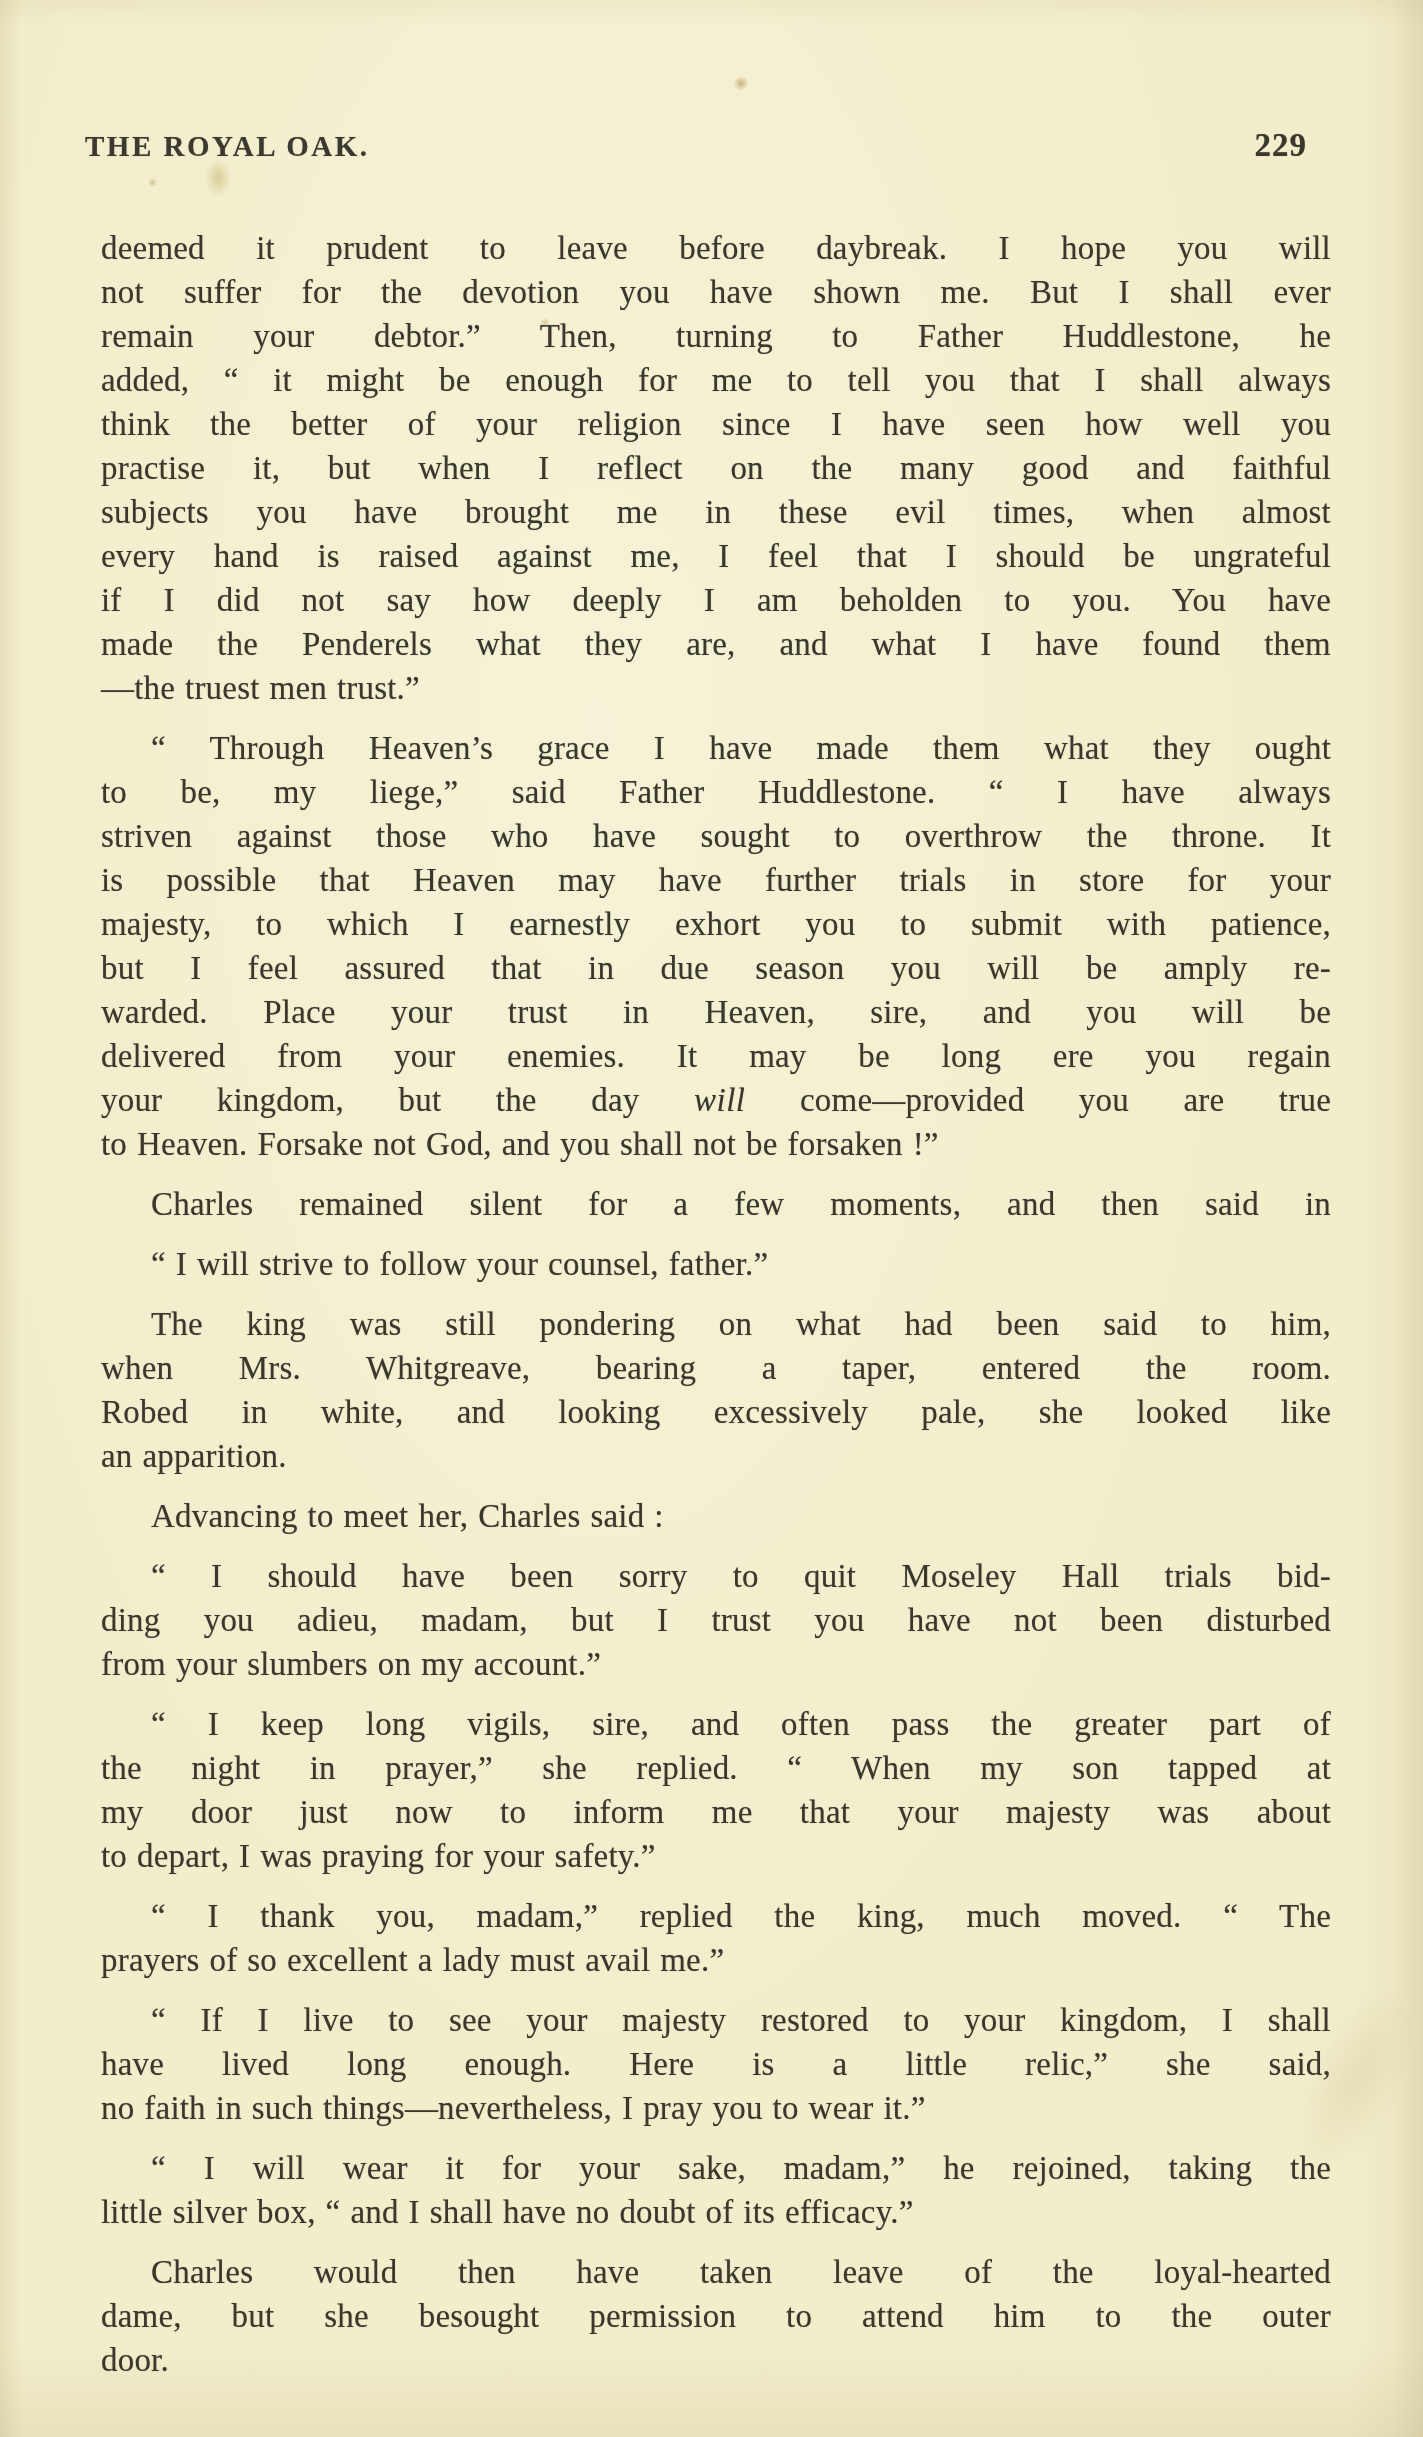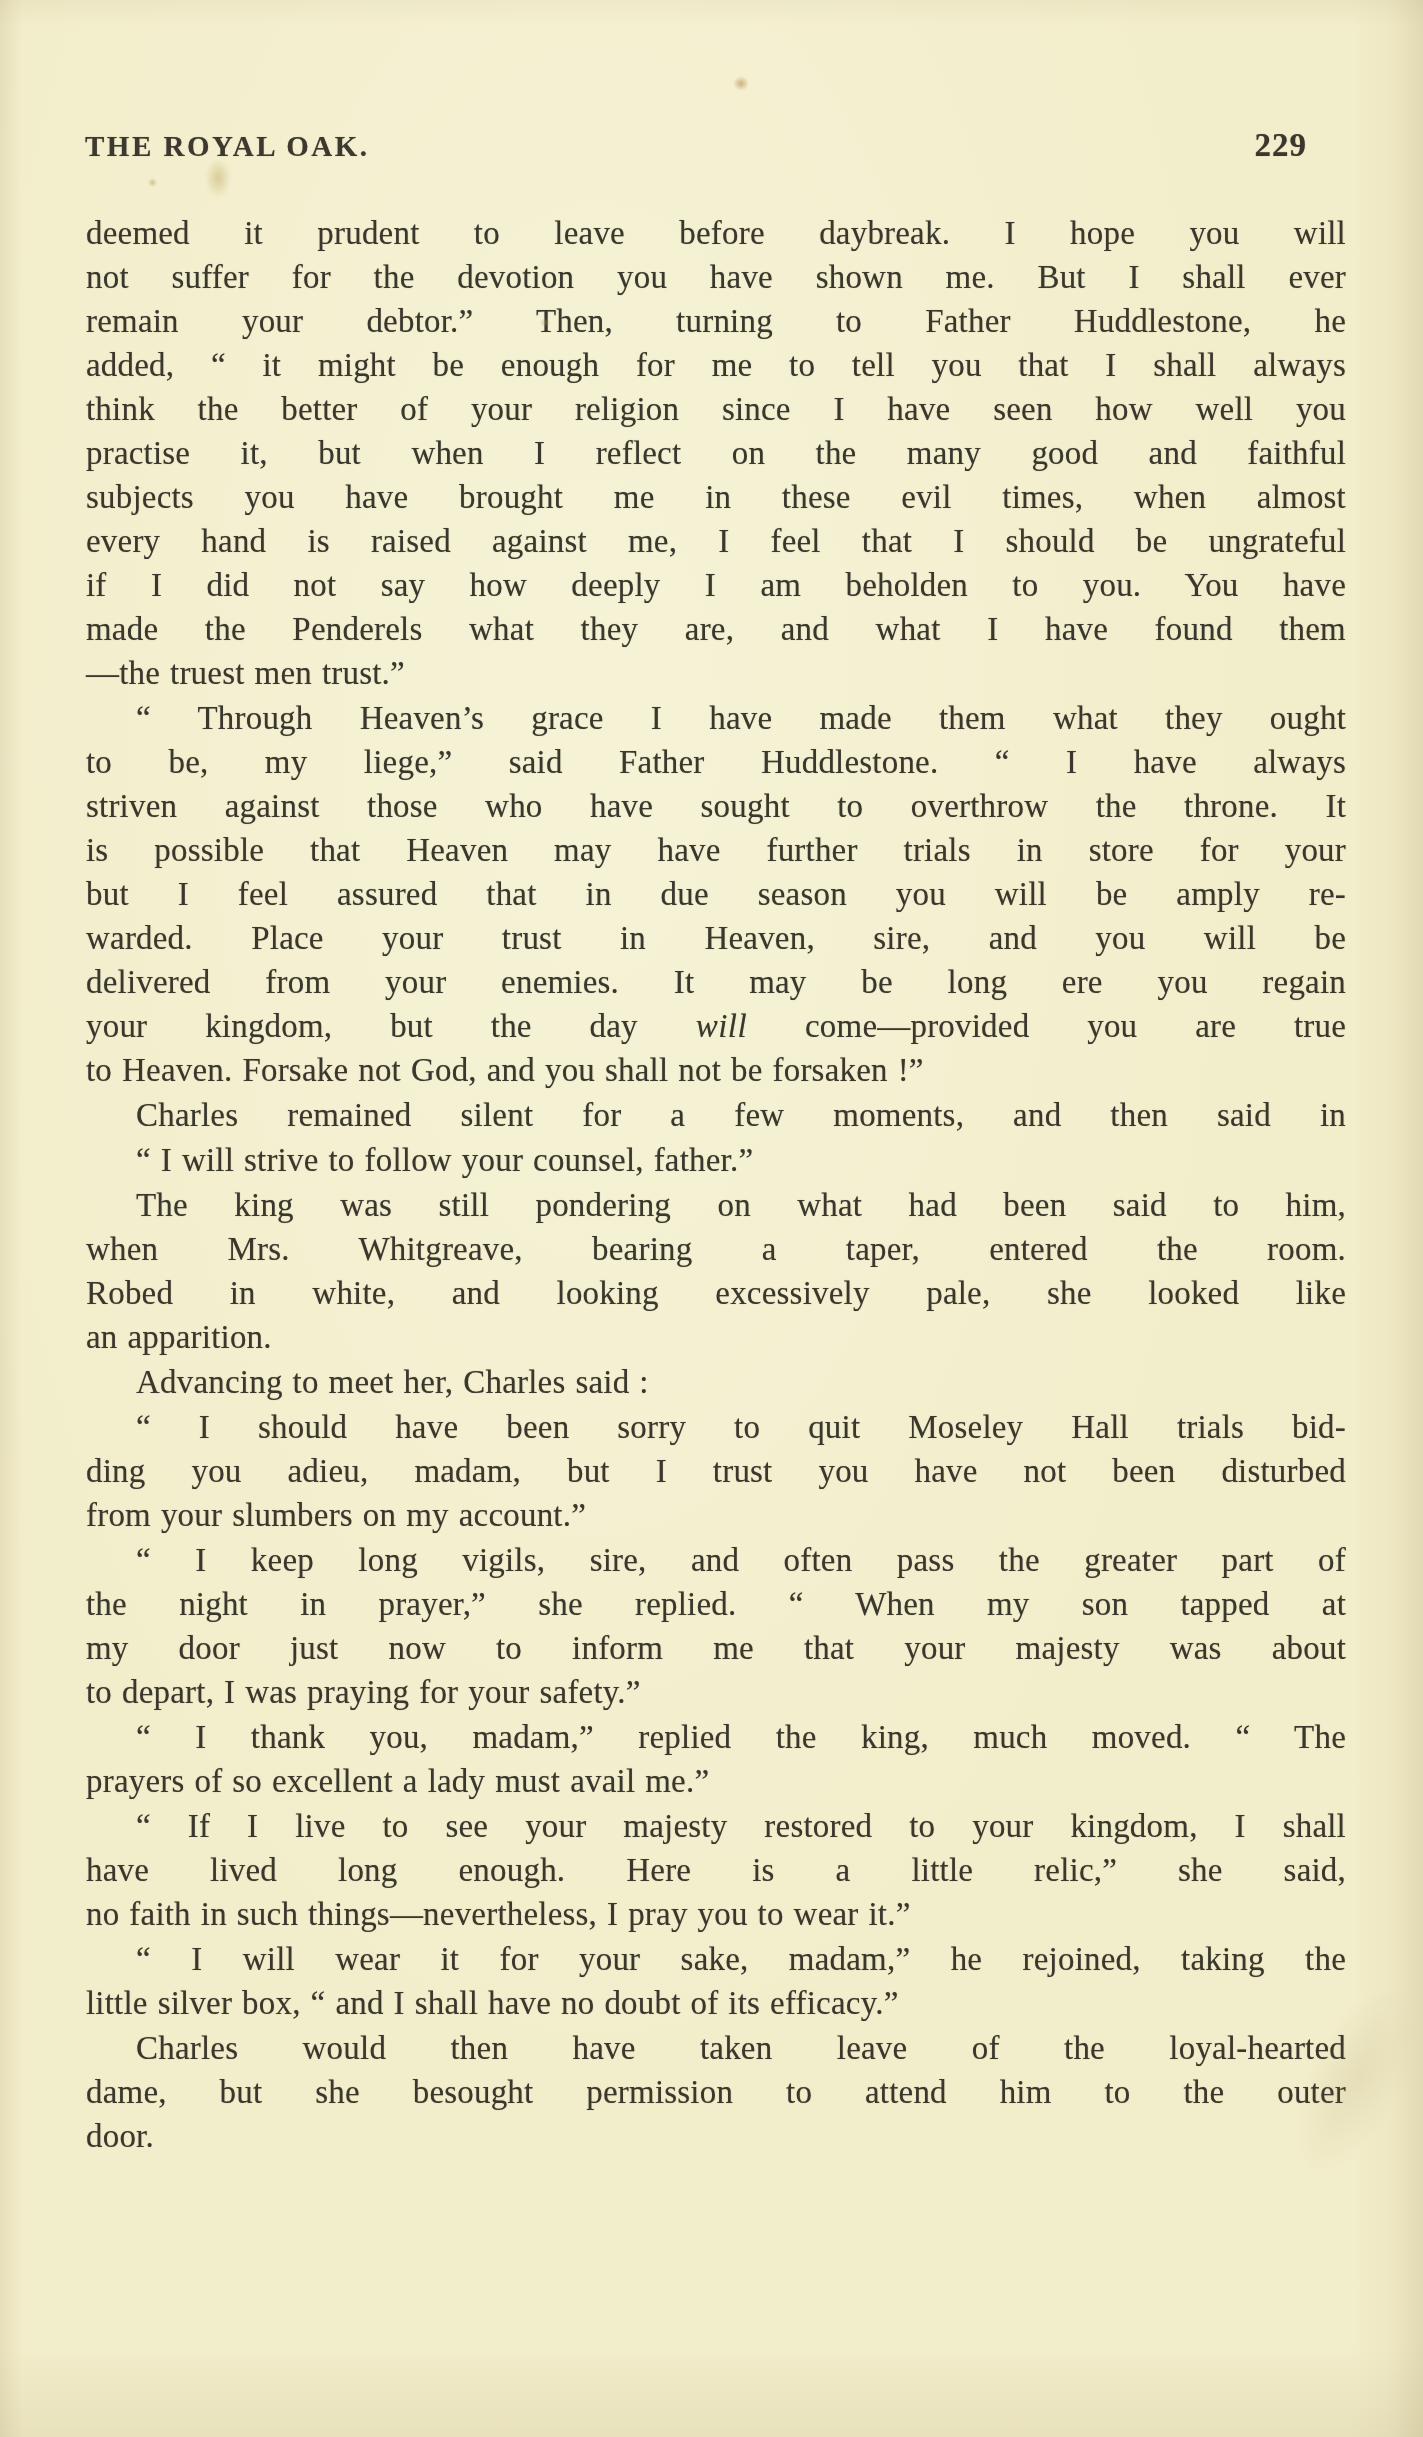--- a/index.html
+++ b/index.html
@@ -57,21 +57,21 @@
     position: absolute;
     left: 85px;
     top: 210px;
     width: 1262px;
     font-size: 33px;
     line-height: 44px;
     word-spacing: 1.5px;
     letter-spacing: 0.2px;
     text-shadow: 0 0 1px rgba(58,55,45,0.40);
   }
-  .paragraph { margin: 1px; }
+  .paragraph { margin: 16px; }
   .line {
     text-align: justify;
     text-align-last: justify;
     white-space: normal;
   }
   .line.last { text-align-last: left; }
   .paragraph.indent .line:first-child { text-indent: 50px; }
   .line em { font-style: italic; letter-spacing: 0.5px; }
 
   
@@ -116,20 +116,21 @@
         <div class="line">every hand is raised against me, I feel that I should be ungrateful</div>
         <div class="line">if I did not say how deeply I am beholden to you.  You have</div>
         <div class="line">made the Penderels what they are, and what I have found them</div>
         <div class="line last">—the truest men trust.”</div>
       </div>
       <div class="paragraph indent">
         <div class="line">“ Through Heaven’s grace I have made them what they ought</div>
         <div class="line">to be, my liege,” said Father Huddlestone.  “ I have always</div>
         <div class="line">striven against those who have sought to overthrow the throne.  It</div>
         <div class="line">is possible that Heaven may have further trials in store for your</div>
+        <div class="line">majesty, to which I earnestly exhort you to submit with patience,</div>
         <div class="line">but I feel assured that in due season you will be amply re-</div>
         <div class="line">warded.  Place your trust in Heaven, sire, and you will be</div>
         <div class="line">delivered from your enemies.  It may be long ere you regain</div>
         <div class="line">your kingdom, but the day <em>will</em> come—provided you are true</div>
         <div class="line last">to Heaven.  Forsake not God, and you shall not be forsaken !”</div>
       </div>
       <div class="paragraph indent">
         <div class="line">Charles remained silent for a few moments, and then said in</div>
       </div>
       <div class="paragraph indent">

